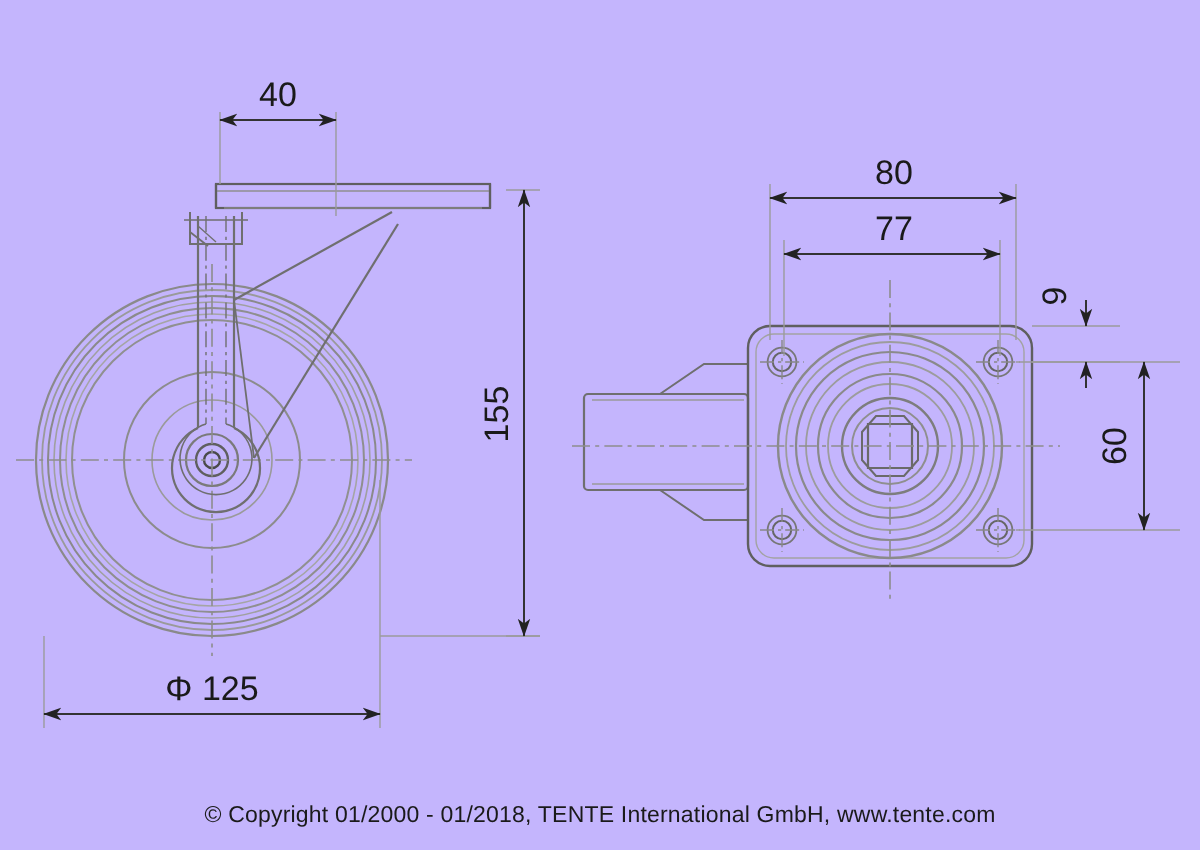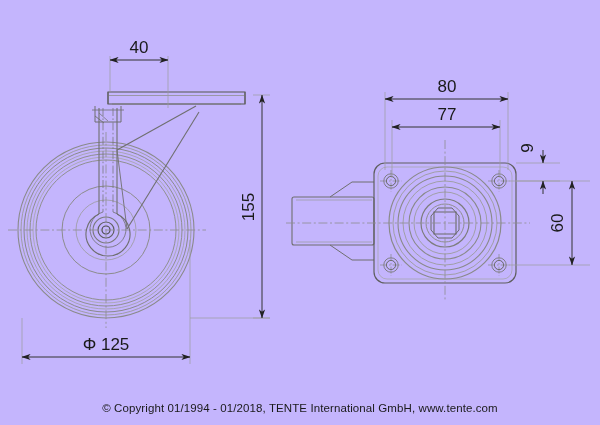--- a/index.html
+++ b/index.html
@@ -215,15 +215,15 @@
         <text x="533" y="148" text-anchor="middle" transform="rotate(-90 533 148)" font-family="Liberation Sans, sans-serif" font-size="17" fill="#1a1a1a">9</text>
       </g>
 
       <g>
         <line x1="572" y1="181" x2="572" y2="265" stroke="#333" stroke-width="1" marker-start="url(#arrStart)" marker-end="url(#arrEnd)"></line>
         <text x="563" y="223" text-anchor="middle" transform="rotate(-90 563 223)" font-family="Liberation Sans, sans-serif" font-size="17" fill="#1a1a1a">60</text>
       </g>
     </g>
   </svg>
 
-  <div class="copyright">© Copyright 01/1994 - 01/2018, TENTE International GmbH, www.tente.com</div>
+  <div class="copyright">© Copyright 01/2000 - 01/2018, TENTE International GmbH, www.tente.com</div>
 
 </div>
 
 </body></html>

